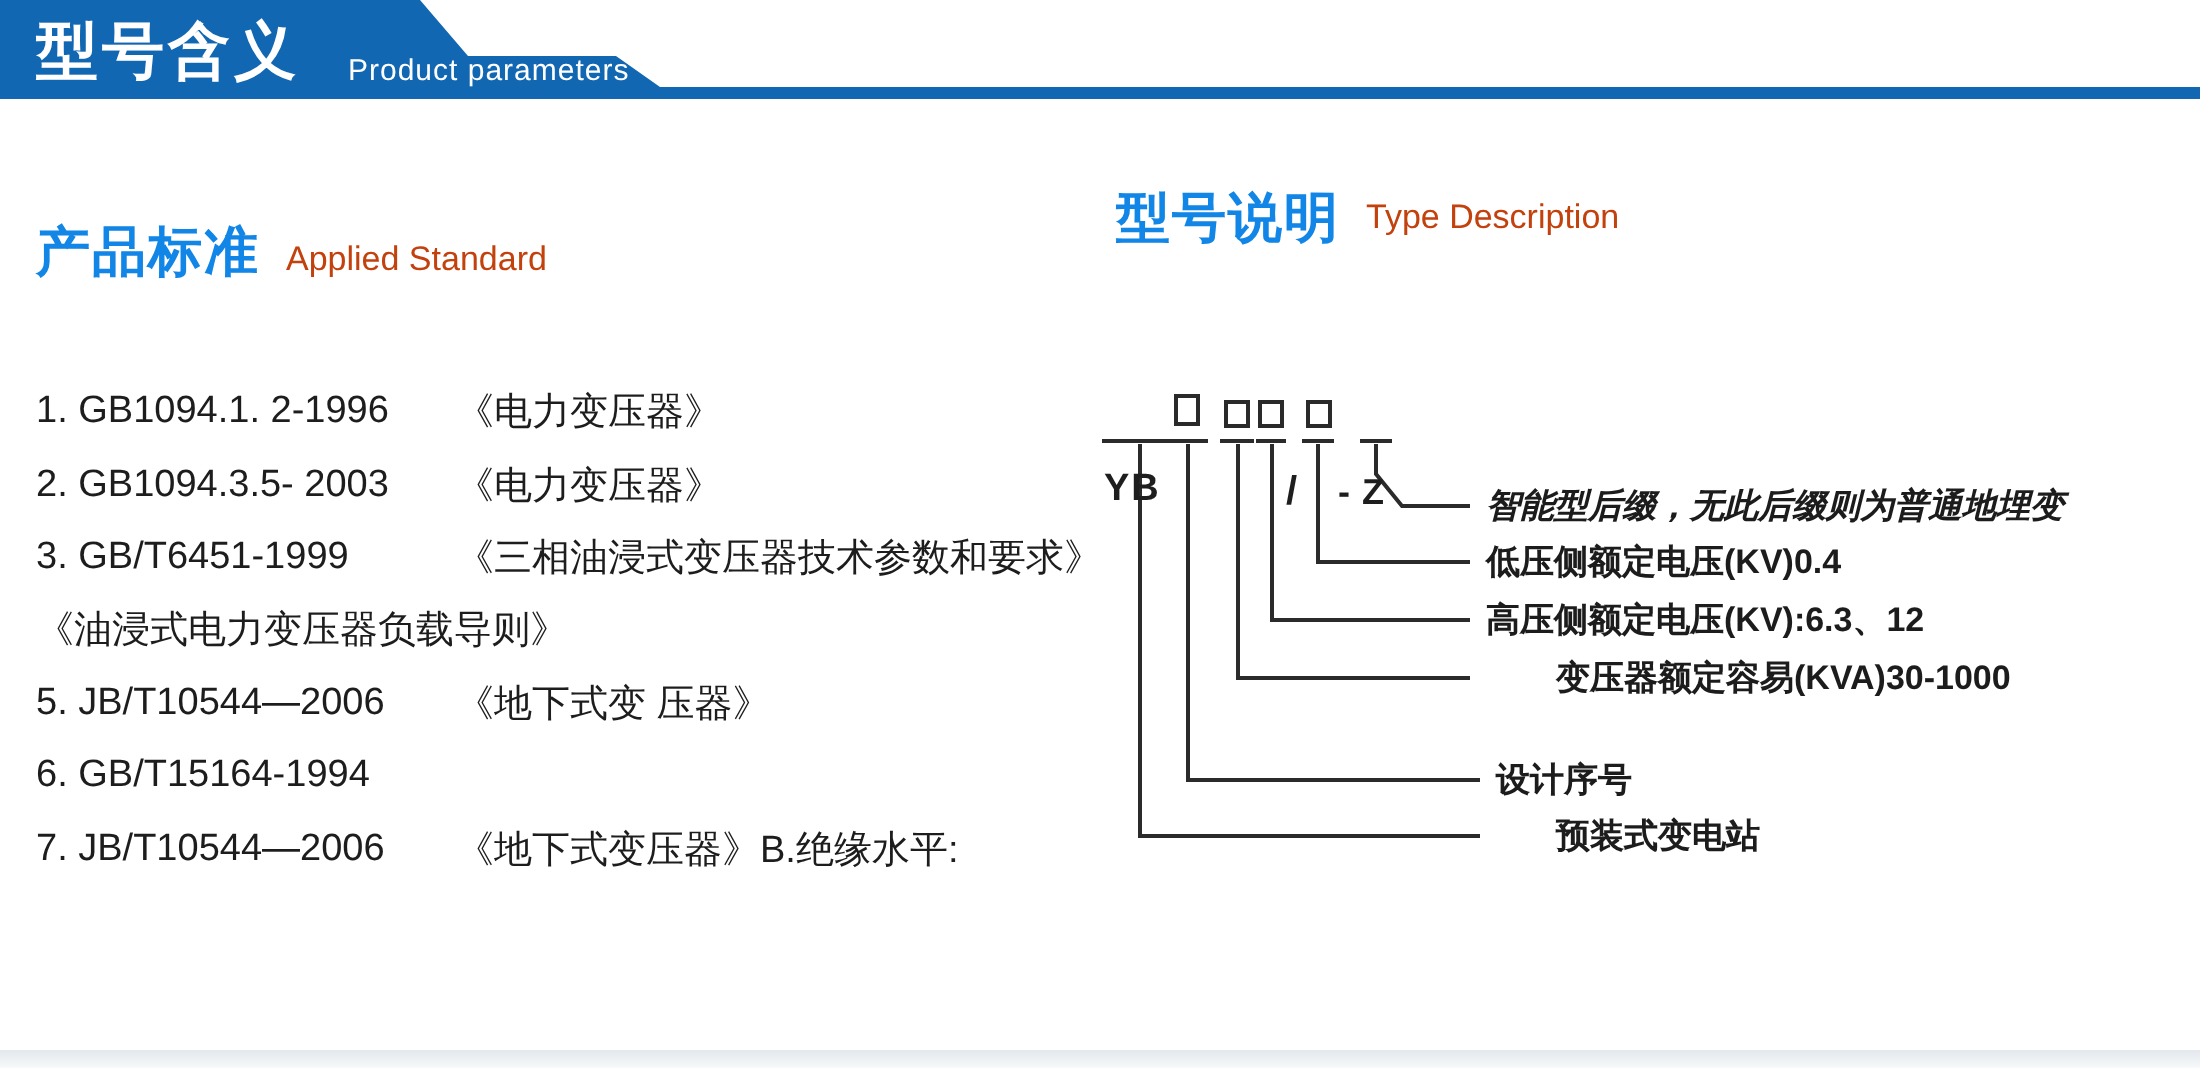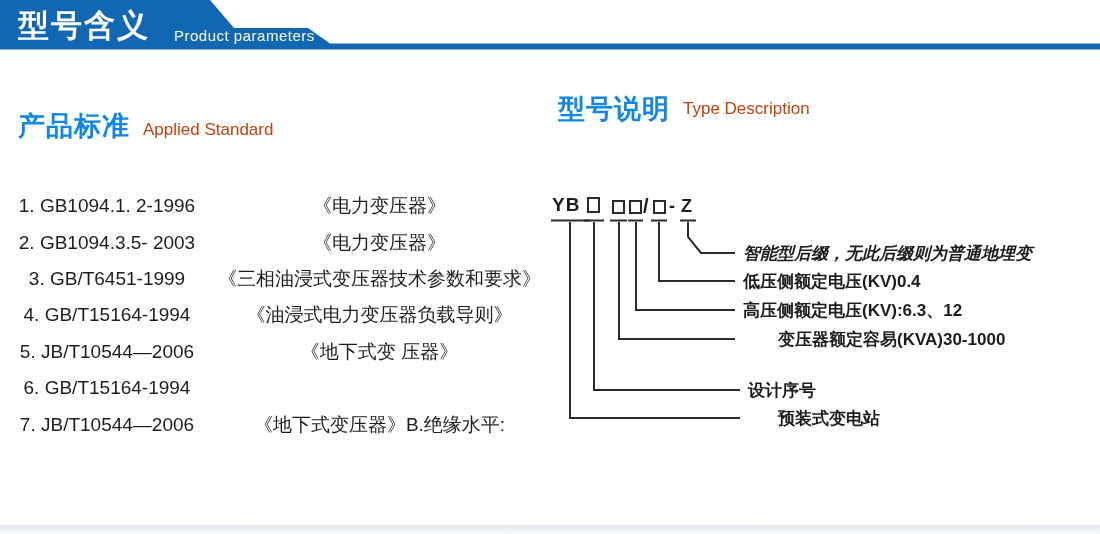--- a/index.html
+++ b/index.html
@@ -15,28 +15,28 @@
                   font-size:15px; letter-spacing:0.5px; }
 
   
   .sec-head { position:absolute; display:flex; align-items:baseline; gap:13px; }
   .sec-head .zh { font-size:27px; font-weight:bold; color:#1186e6; letter-spacing:1px; }
   .sec-head .en { font-size:17px; color:#c2410c; }
   #head-left  { left:18px;  top:108px; }
   #head-right { left:558px; top:91px;align-items:center; }
 
   
-  #std-list { position:absolute; left:2px; top:188px; width:545px;text-align:center; }
+  #std-list { position:absolute; left:18px; top:188px; width:545px; }
   .std-row { display:flex; height:36.4px; align-items:center;
              font-size:19px; color:#1d1d1d; }
   .std-row .code  { width:210px; flex:0 0 210px; }
   .std-row .title { flex:1; }
 
   
-  .code-unit { position:absolute; color:#1e1e1e; font-weight:bold; }
+  .code-unit { position:absolute; color:#1e1e1e; font-weight:bold;margin-top:40px; }
   #code-prefix { left:552px; top:194px; font-size:19px; letter-spacing:1px; }
   .ph-box { position:absolute; border:2px solid #2a2a2a; background:#fff; }
   #box-1 { left:587px; top:197px; width:13px; height:16px; }
   #box-2 { left:612px; top:200px; width:13px; height:14px; }
   #box-3 { left:629px; top:200px; width:13px; height:14px; }
   #box-4 { left:653px; top:200px; width:13px; height:14px; }
   #code-slash { left:643px; top:195px; font-size:20px; }
   #code-dash  { left:669px; top:196px; font-size:18px; }
   #code-suffix{ left:681px; top:196px; font-size:18px; }
 
@@ -82,21 +82,20 @@
     </div>
     <div class="std-row">
       <span class="code">2. GB1094.3.5- 2003</span>
       <span class="title">《电力变压器》</span>
     </div>
     <div class="std-row">
       <span class="code">3. GB/T6451-1999</span>
       <span class="title">《三相油浸式变压器技术参数和要求》</span>
     </div>
     <div class="std-row">
-      <span class="code">4. GB/T15164-1994</span>
       <span class="title">《油浸式电力变压器负载导则》</span>
     </div>
     <div class="std-row">
       <span class="code">5. JB/T10544—2006</span>
       <span class="title">《地下式变 压器》</span>
     </div>
     <div class="std-row">
       <span class="code">6. GB/T15164-1994</span>
     </div>
     <div class="std-row">

